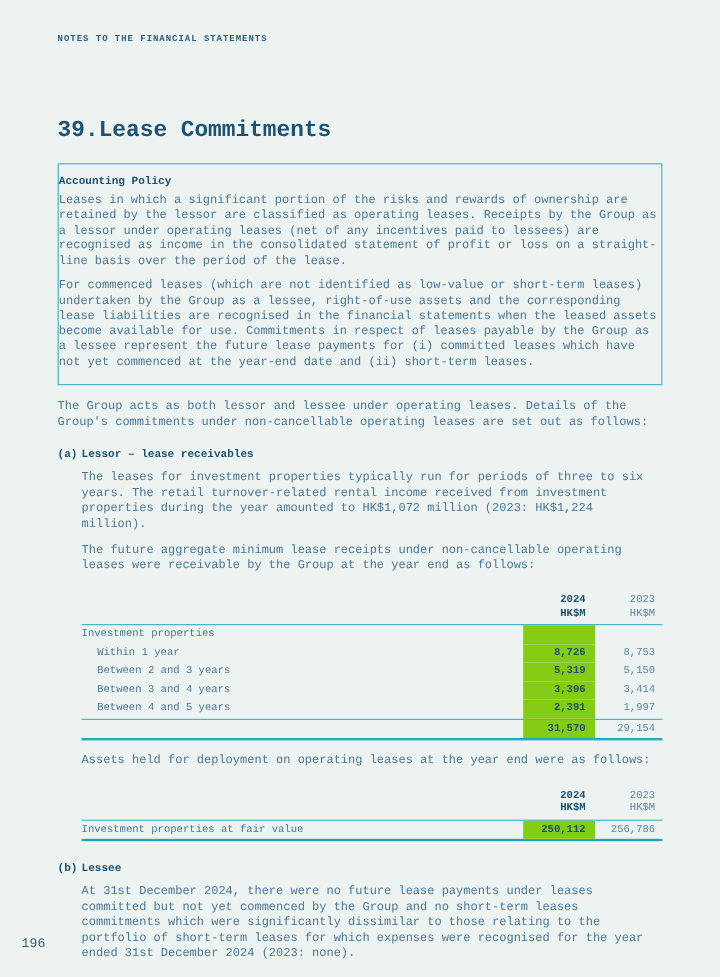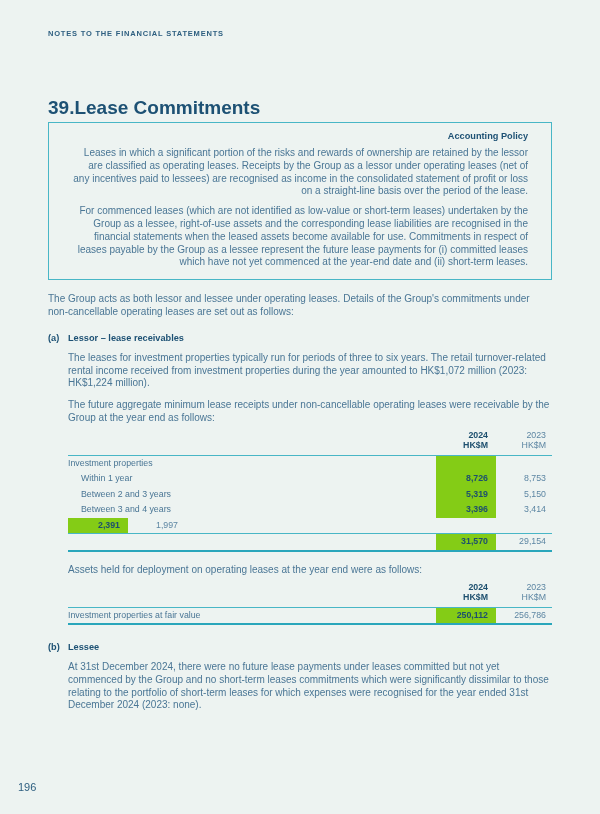--- a/index.html
+++ b/index.html
@@ -1,36 +1,36 @@
 <!DOCTYPE html>
 <html><head>
 <meta charset="utf-8">
 <style>
   html,body { margin:0; padding:0; background:#edf3f1; }
   .page {
     position:relative; width:600px; height:814px; background:#edf3f1;
-    font-family:Liberation Sans, sans-serif; overflow:hidden;
+    font-family:Liberation Mono, monospace; overflow:hidden;
     color:#4a7695;
   }
   .doc-header {
     position:absolute; top:29px; left:48px;
     font-size:7.5px; font-weight:700; letter-spacing:0.8px; color:#2e5f80;
   }
   .content { position:absolute; top:97px; left:48px; right:48px; }
   .section-title { font-size:19px; font-weight:700; color:#1d5174; }
-  .policy-box { border:1px solid #48b6c6; margin-top:3px; padding:8px 23px 10px;text-align:right; }
+  .policy-box { border:1px solid #48b6c6; margin-top:17px; padding:8px 0 10px; }
   .policy-heading { font-size:9.2px; font-weight:700; color:#1d5174; margin:0 0 6px; }
   .body-text { font-size:10px; line-height:12.8px; color:#4a7695; margin:0; }
   .policy-box .body-text + .body-text { margin-top:7px; }
   .intro { margin-top:13px; }
   .sec-heading { display:flex; margin-top:14px; font-size:9.2px; font-weight:700; color:#1d5174; }
   .sec-label { width:20px; flex:0 0 20px; }
   .indented { margin-left:20px; }
   .para { margin-top:9px; }
-  .fintable { margin-left:20px; margin-top:5px; }
+  .fintable { margin-left:20px; margin-top:16px; }
   .t-row { display:flex; }
   .t-label { flex:1; font-size:8.8px; line-height:15.5px; color:#4a7695; }
   .t-label.sub { padding-left:13px; }
   .cell { box-sizing:border-box; text-align:right; font-size:8.8px; line-height:15.5px; }
   .c2024 { width:60px; flex:0 0 60px; padding-right:8px; font-weight:700; color:#1d4f6e; background:#84cc16; }
   .c2023 { width:56px; flex:0 0 56px; padding-right:6px; color:#5d86a3; }
   .t-head { align-items:flex-end; }
   .t-head .cell { background:transparent; line-height:10.5px; padding-bottom:4px; }
   .t-head .c2024 { font-weight:700; color:#1d4f6e; }
   .t-rule { height:1px; background:#48b6c6; }
@@ -92,20 +92,21 @@
         <div class="t-label sub">Between 2 and 3 years</div>
         <div class="cell c2024">5,319</div>
         <div class="cell c2023">5,150</div>
       </div>
       <div class="t-row">
         <div class="t-label sub">Between 3 and 4 years</div>
         <div class="cell c2024">3,396</div>
         <div class="cell c2023">3,414</div>
       </div>
       <div class="t-row">
+        <div class="t-label sub">Between 4 and 5 years</div>
         <div class="cell c2024">2,391</div>
         <div class="cell c2023">1,997</div>
       </div>
 
       <div class="t-rule"></div>
       <div class="t-row">
         <div class="t-label"></div>
         <div class="cell c2024">31,570</div>
         <div class="cell c2023">29,154</div>
       </div>

